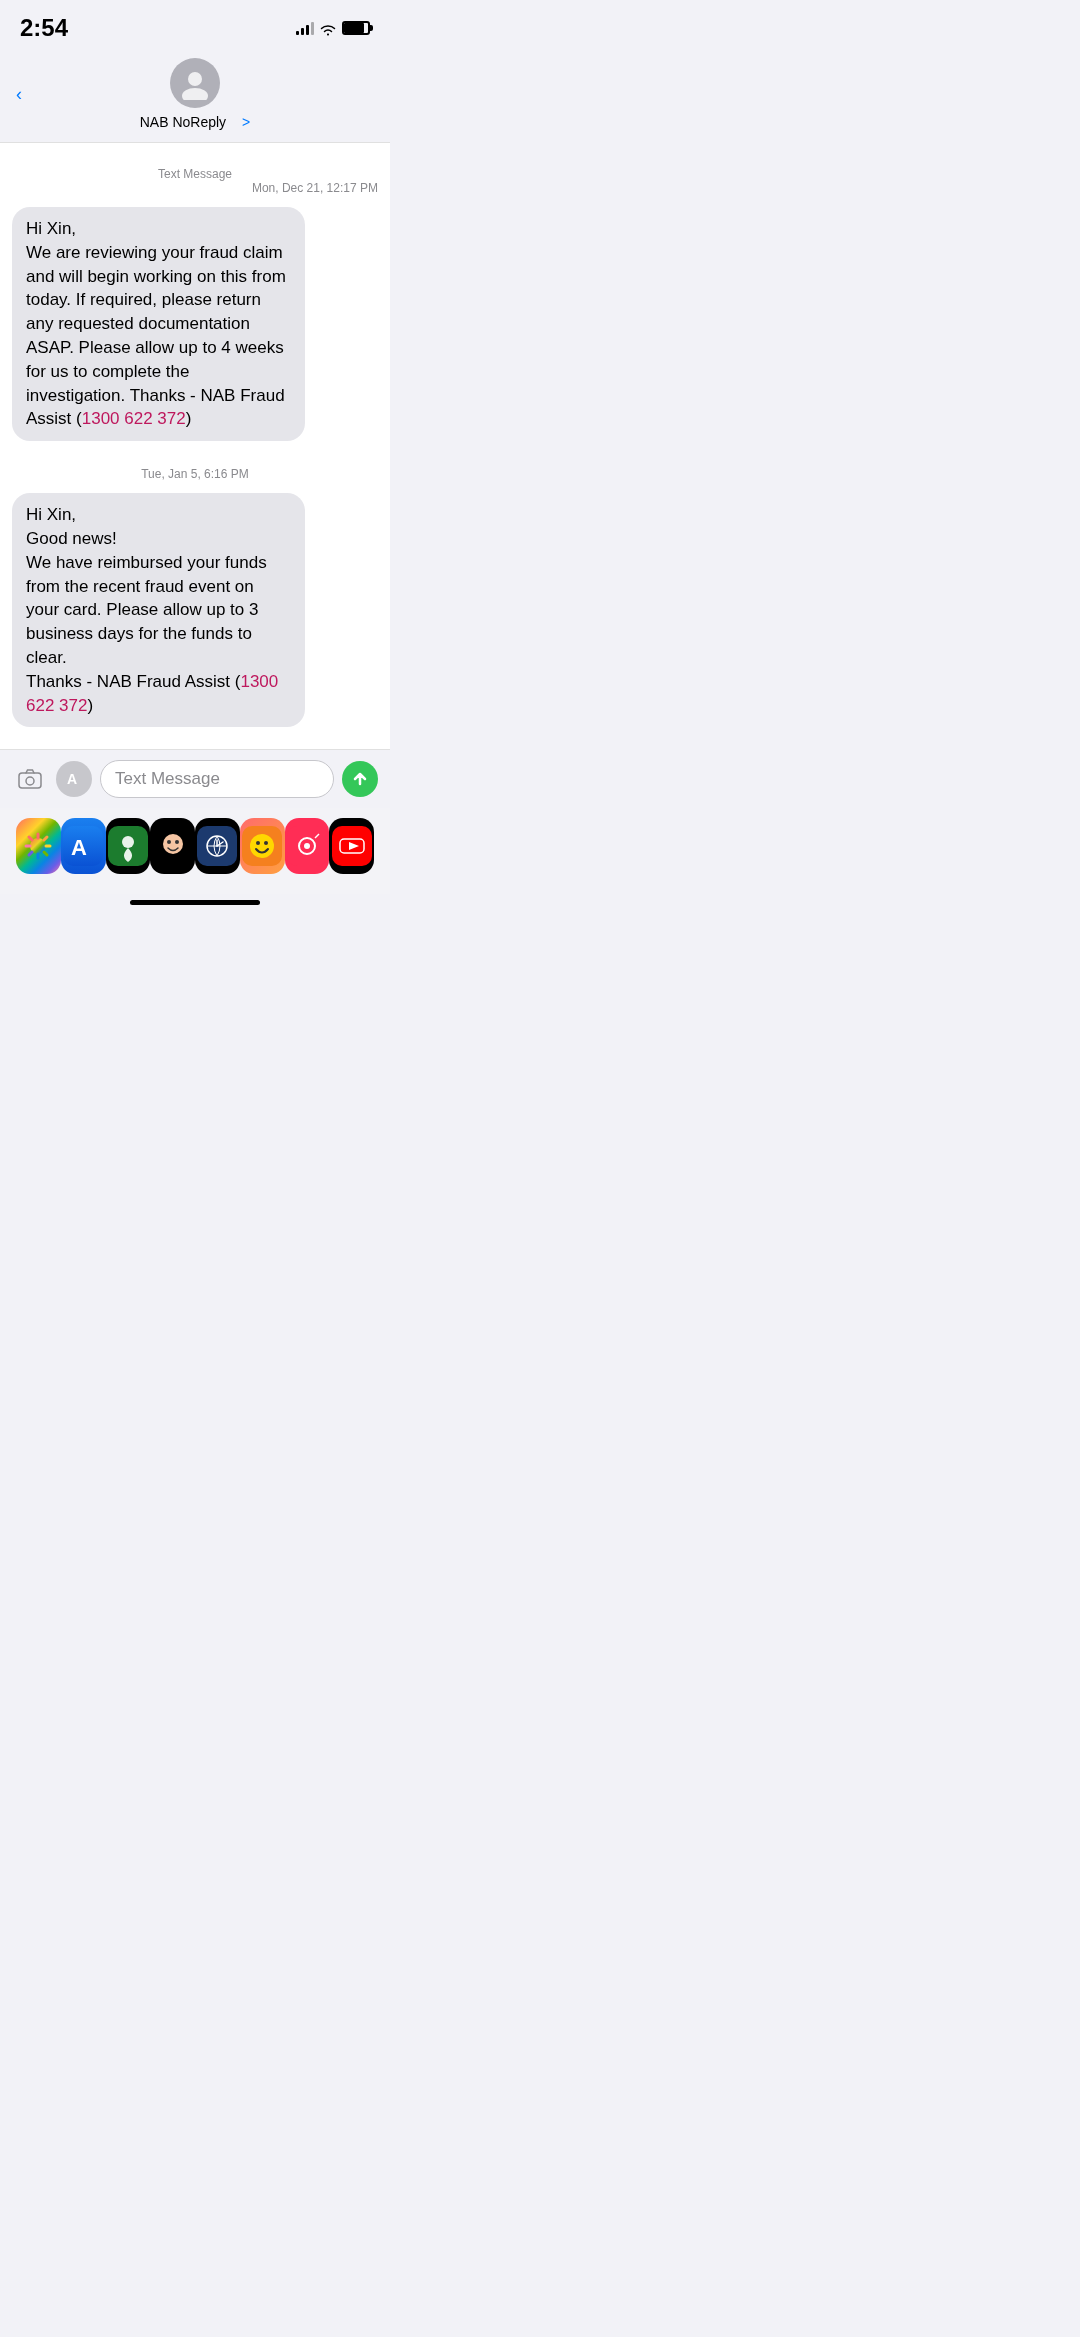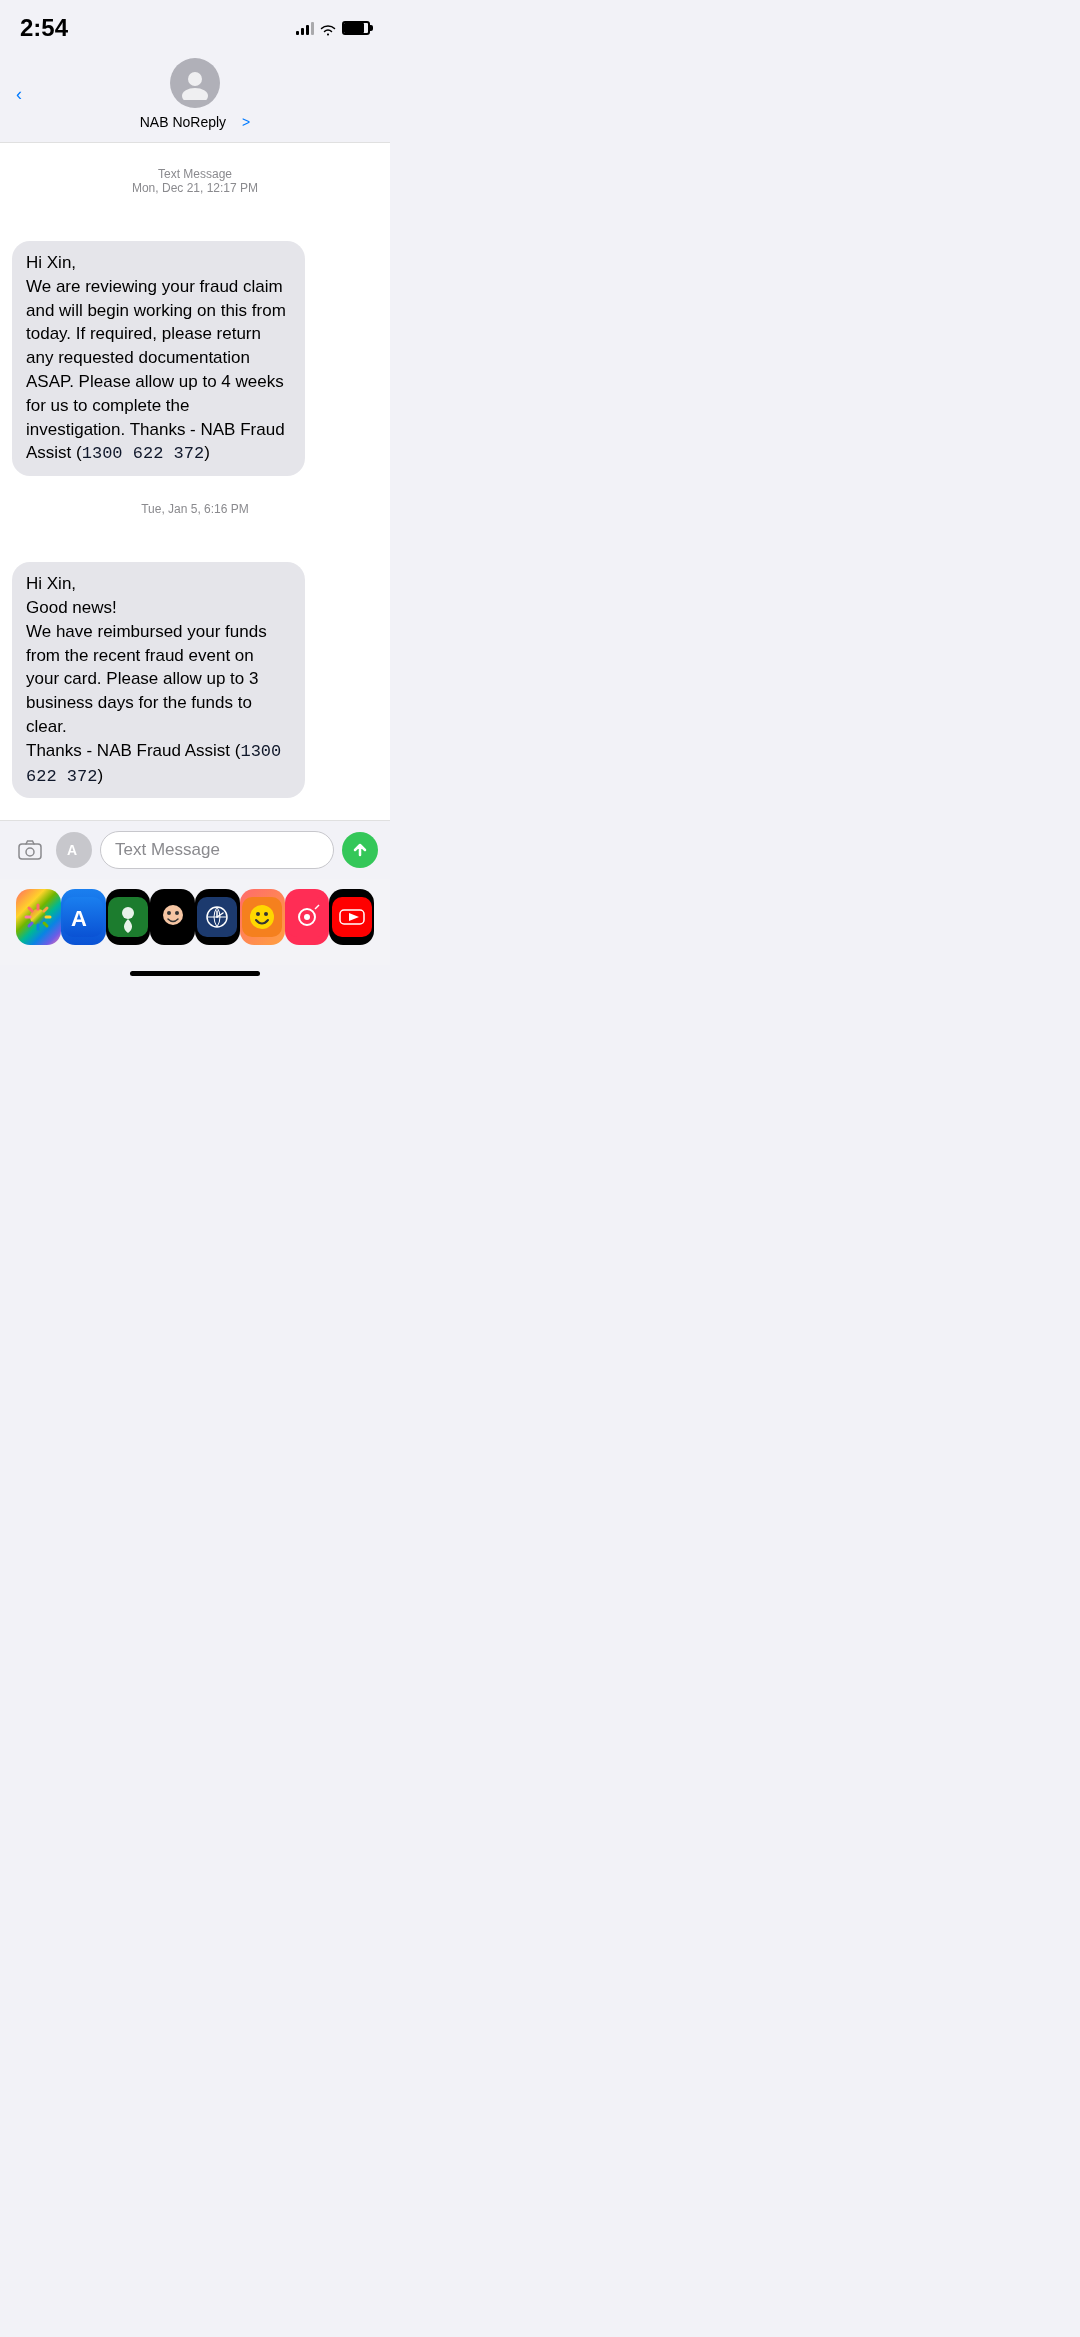--- a/index.html
+++ b/index.html
@@ -148,41 +148,40 @@
       margin: 8px 0 12px;
     }
     .message-group-label .msg-type {
       font-size: 12px;
       color: #8a8a8e;
       font-weight: 400;
     }
     .message-group-label .msg-date {
       font-size: 12px;
       color: #8a8a8e;
+      text-align: right;
     }
 
     .message-bubble-wrapper {
       display: flex;
       justify-content: flex-start;
       margin-bottom: 6px;
-      margin-top: 34px;
     }
     .message-bubble {
       max-width: 80%;
       background: #e5e5ea;
       border-radius: 18px;
       padding: 10px 14px;
       font-size: 17px;
       line-height: 1.4;
       color: #000;
     }
     .message-bubble a {
-      color: #0f172a;
+      color: #be185d;
       text-decoration: none;
-      font-family: Liberation Mono, monospace;
     }
 
     .date-separator {
       text-align: center;
       color: #8a8a8e;
       font-size: 12px;
       margin: 20px 0 12px;
     }
 
     

